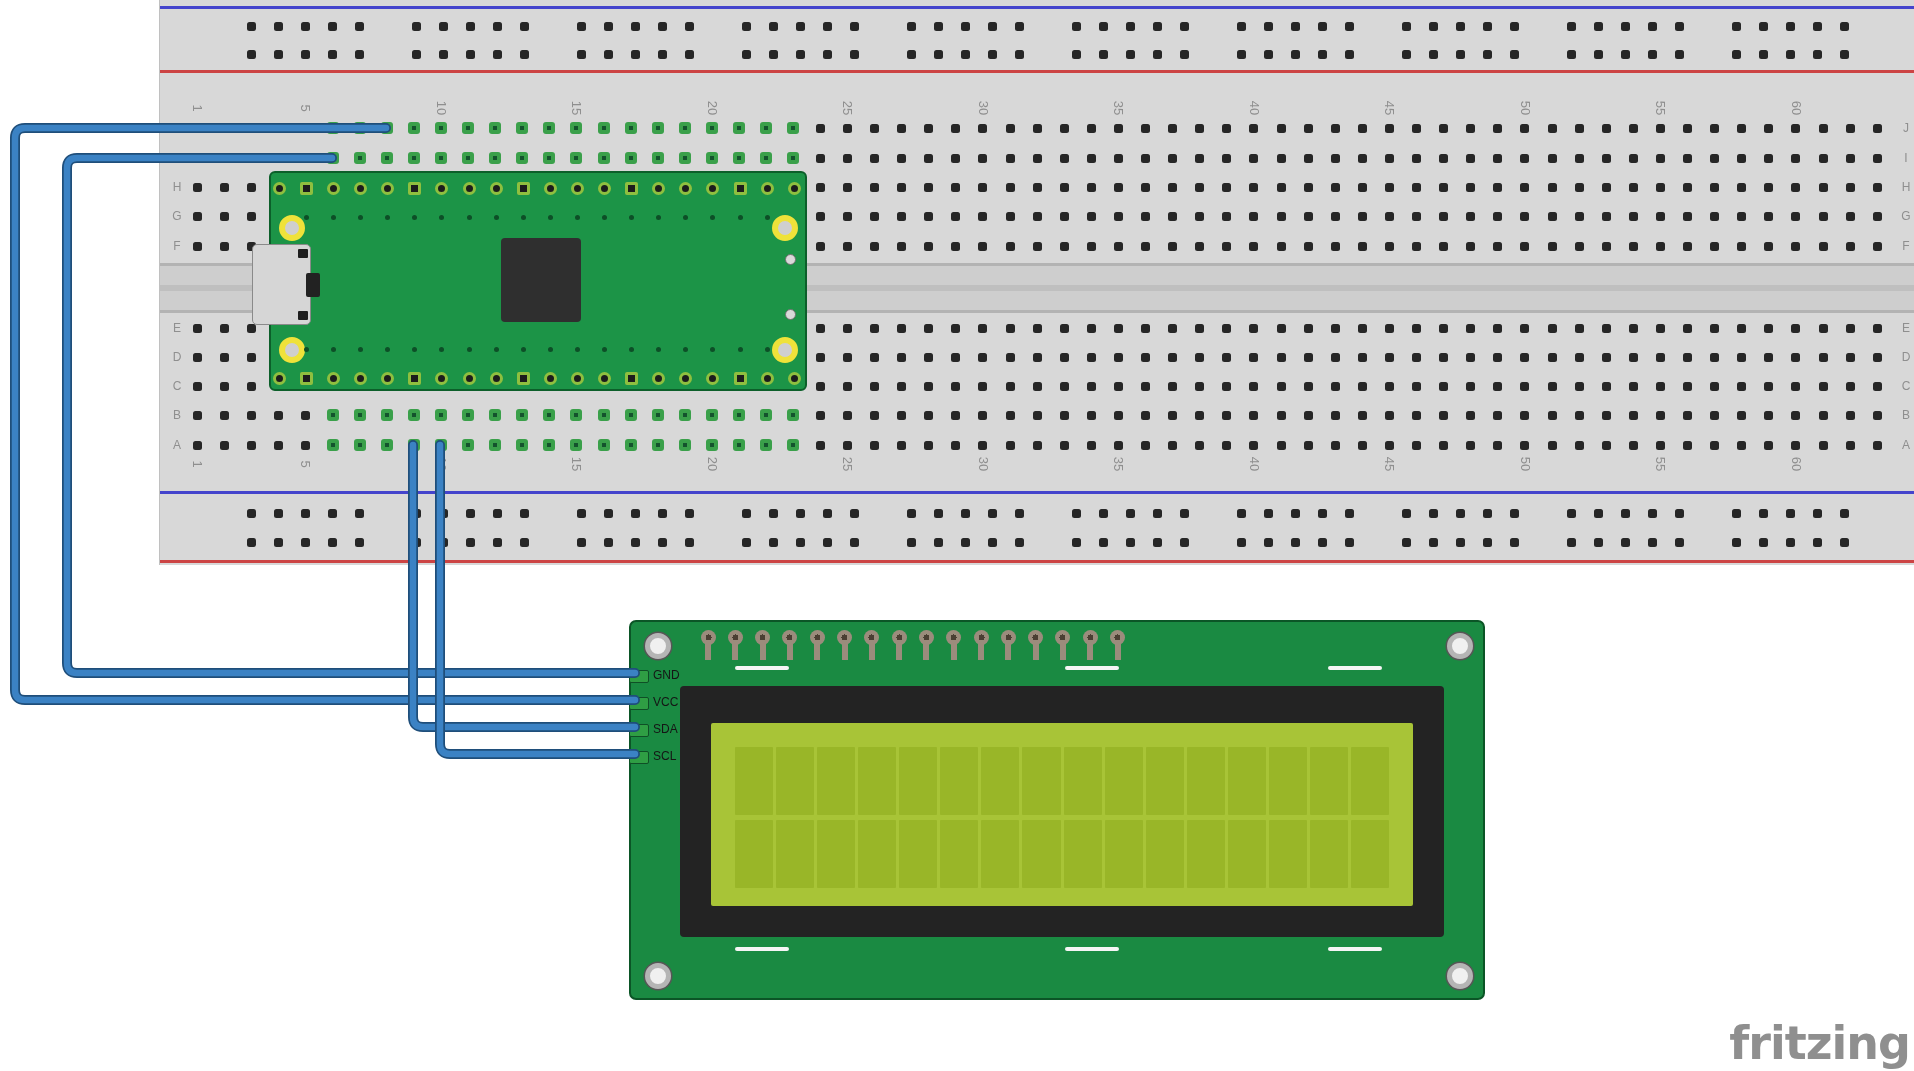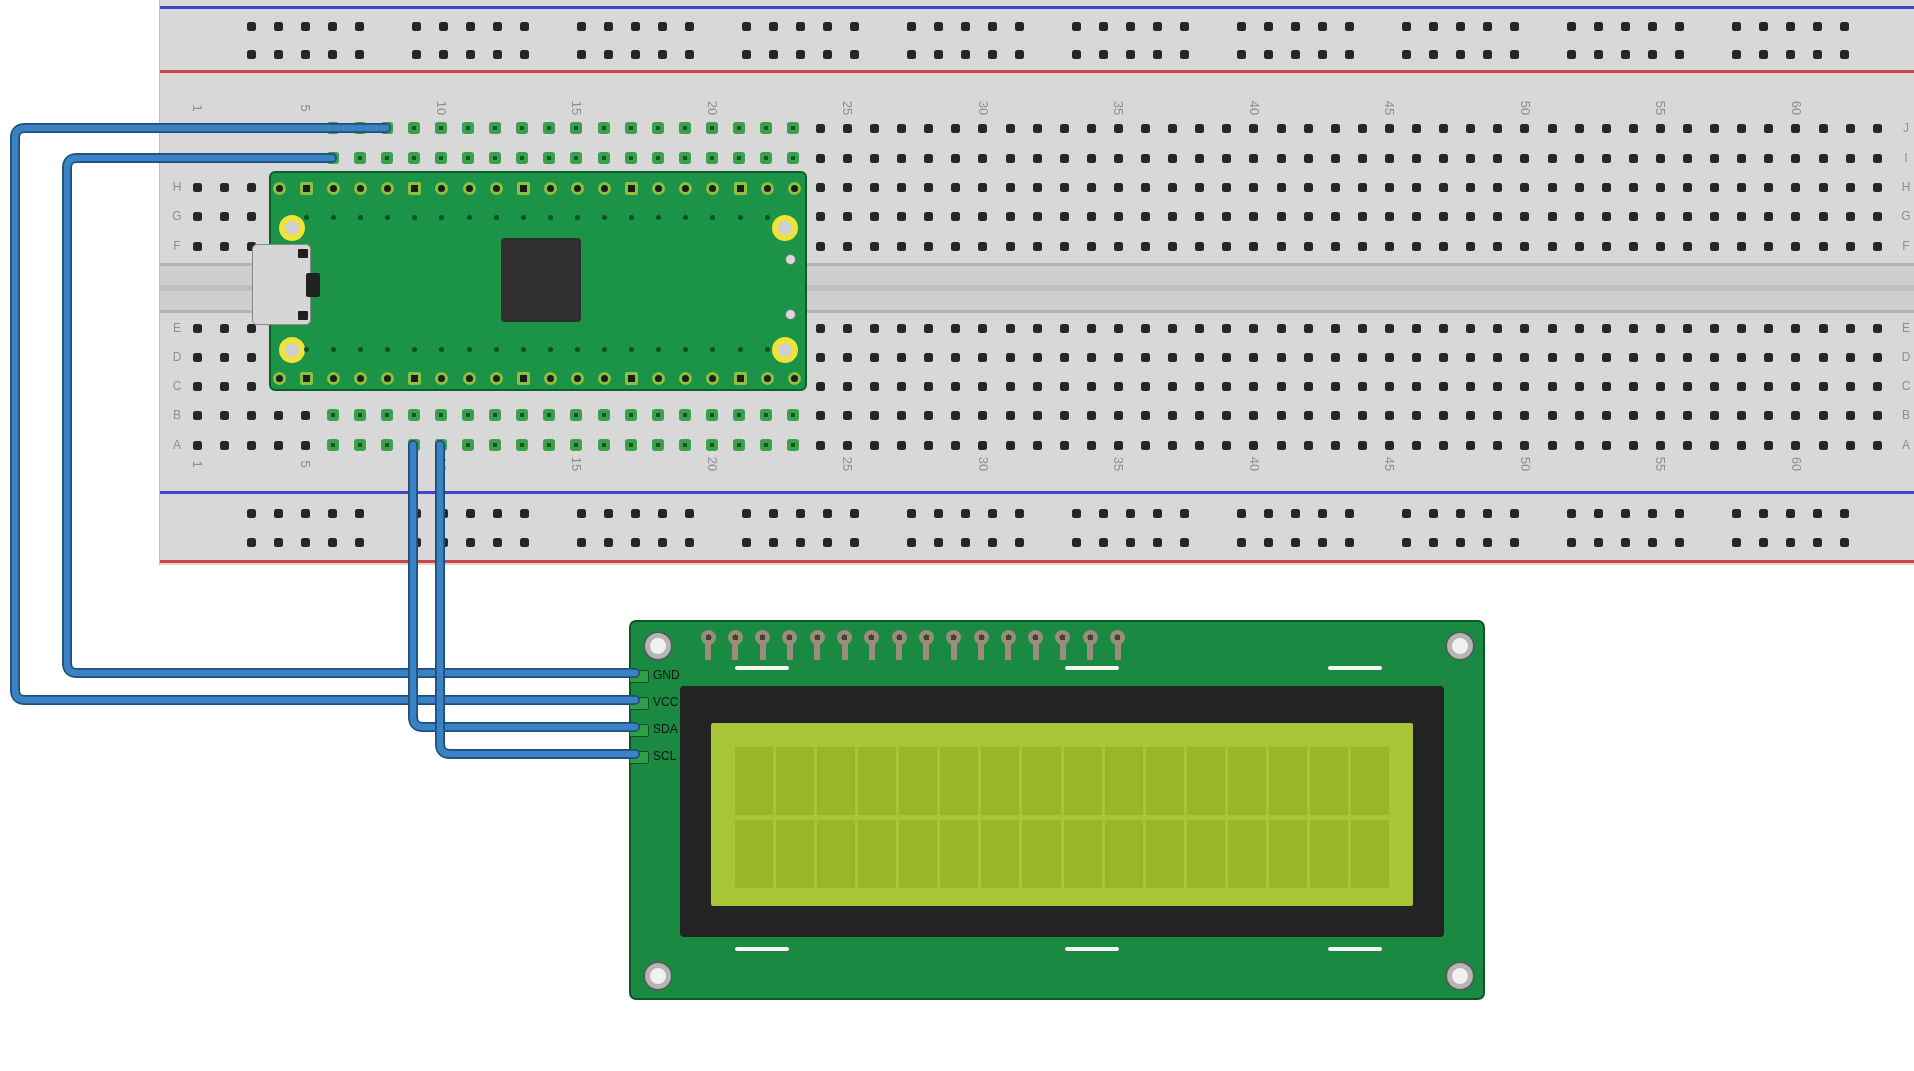--- a/index.html
+++ b/index.html
@@ -1136,13 +1136,14 @@
     <path class="wire-outline" d="M332,158 L77,158 Q67,158 67,168 L67,663 Q67,673 77,673 L635,673"></path>
     <path class="wire-core" d="M332,158 L77,158 Q67,158 67,168 L67,663 Q67,673 77,673 L635,673"></path>
     <path class="wire-outline" d="M386,128 L25,128 Q15,128 15,138 L15,690 Q15,700 25,700 L635,700"></path>
     <path class="wire-core" d="M386,128 L25,128 Q15,128 15,138 L15,690 Q15,700 25,700 L635,700"></path>
     <path class="wire-outline" d="M635,727 L423,727 Q413,727 413,717 L413,445"></path>
     <path class="wire-core" d="M635,727 L423,727 Q413,727 413,717 L413,445"></path>
     <path class="wire-outline" d="M635,754 L450,754 Q440,754 440,744 L440,445"></path>
     <path class="wire-core" d="M635,754 L450,754 Q440,754 440,744 L440,445"></path>
   </svg>
 
+  <div class="watermark">fritzing</div>
 </div>
 
 </body></html>

